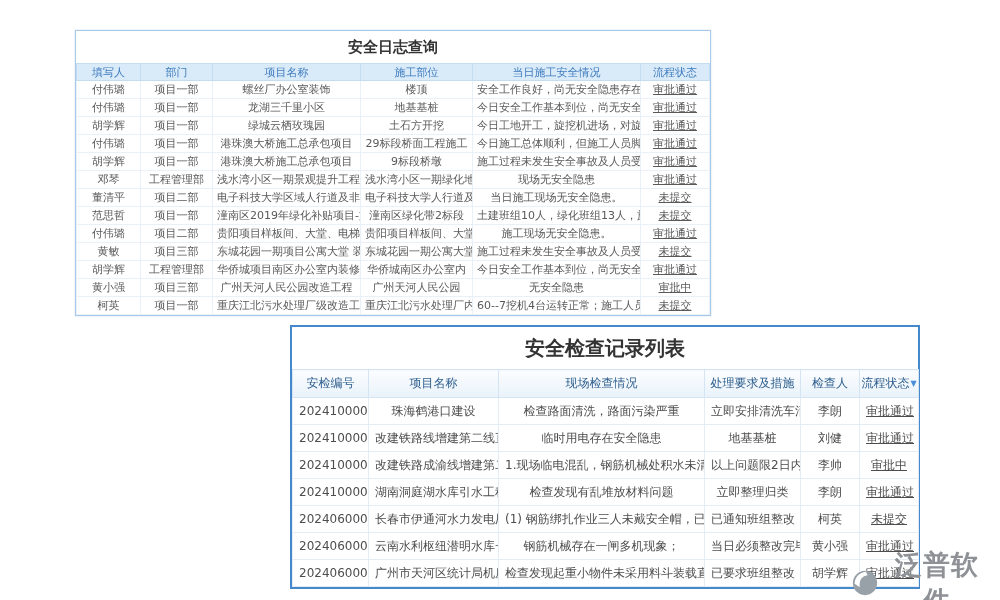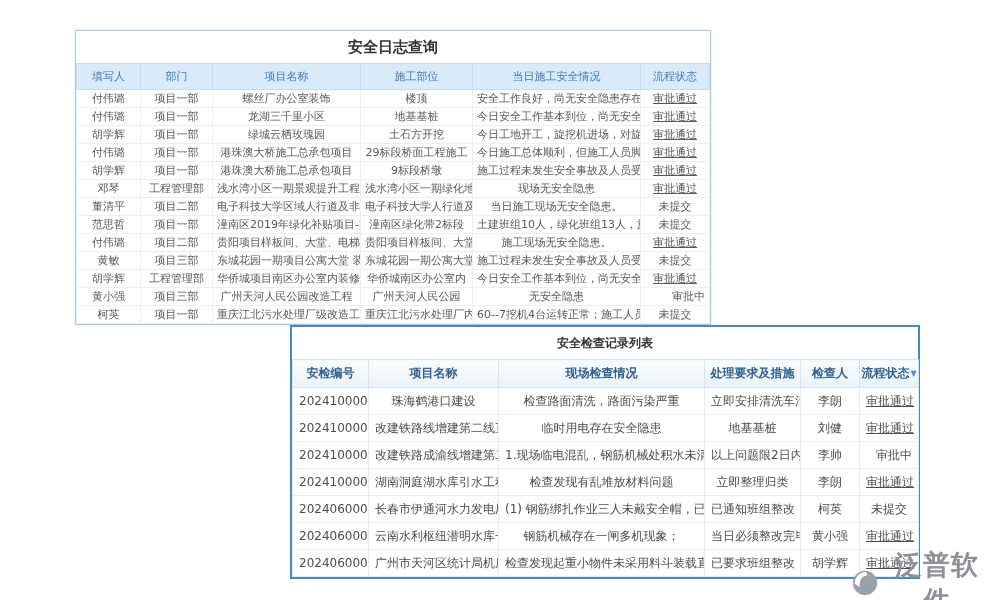--- a/index.html
+++ b/index.html
@@ -6,44 +6,44 @@
   body{
     width:1000px;height:600px;position:relative;background:#ffffff;
     font-family:"DejaVu Sans","Liberation Sans",sans-serif;
     overflow:hidden;
   }
   .panel{position:absolute;background:#fff;box-sizing:border-box;}
   .log-panel{left:75px;top:30px;width:636px;border:1px solid #a9c9e8;box-shadow:0 0 2px rgba(120,160,200,.35);}
   .check-panel{left:290px;top:325px;width:630px;border:2px solid #4589cc;}
   .panel-title{text-align:center;font-weight:bold;color:#333;}
   .log-panel .panel-title{font-size:15px;padding:7px 4px 6px;}
-  .check-panel .panel-title{font-size:12px;padding:8px 0 7px;}
+  .check-panel .panel-title{font-size:20px;padding:8px 0 7px;}
   table{border-collapse:collapse;table-layout:fixed;width:100%;}
   th,td{overflow:hidden;white-space:nowrap;box-sizing:border-box;}
   .log-panel th{
     background:#d9eaf8;color:#3f7cbf;font-weight:normal;font-size:11px;
-    height:26px;border:1px solid #c4dcf0;padding:0 3px;
+    height:17px;border:1px solid #c4dcf0;padding:0 3px;
   }
   .log-panel td{
     font-size:11px;height:18px;padding:0 4px;border:1px solid #e9f0f7;color:#595959;
   }
   .check-panel th{
-    background:linear-gradient(#fbfdfe,#e9f2fa);color:#30608f;font-weight:bold;
+    background:linear-gradient(#fbfdfe,#e9f2fa);color:#30608f;font-weight:normal;
     font-size:12px;height:28px;border:1px solid #d4e4f2;padding:0 0;
   }
   .check-panel td{
     font-size:12px;height:27px;padding:0 6px;border:1px solid #e4edf6;color:#4d4d4d;
   }
   .c-center{text-align:center;margin-top:25px;}
   .c-left{text-align:center;}
   .c-link{color:#4a90d9;cursor:pointer;}
   .th-orange{color:#e8762d;}
   .st-approved{color:#2fa34c;text-decoration:underline;cursor:pointer;}
-  .st-pending{color:#f0a030;cursor:pointer;text-align:right;}
-  .st-unsubmitted{color:#4a6bd5;cursor:pointer;}
+  .st-pending{color:#f0a030;text-decoration:underline;cursor:pointer;}
+  .st-unsubmitted{color:#4a6bd5;text-decoration:underline;cursor:pointer;}
   .filter-arrow{color:#4a90d9;font-size:8px;vertical-align:1px;margin-left:1px;cursor:pointer;}
   .logo{position:absolute;left:852px;top:547px;width:140px;text-align:center;}
   .logo-row{display:flex;align-items:center;justify-content:center;gap:4px;}
   .logo-brand{font-size:27px;font-weight:bold;color:#8e9297;letter-spacing:1px;}
   .logo-url{font-size:10px;color:#3b82f6;font-weight:bold;margin-top:12px;}
 </style>
 </head>
 <body>
 
 <div class="panel log-panel">

